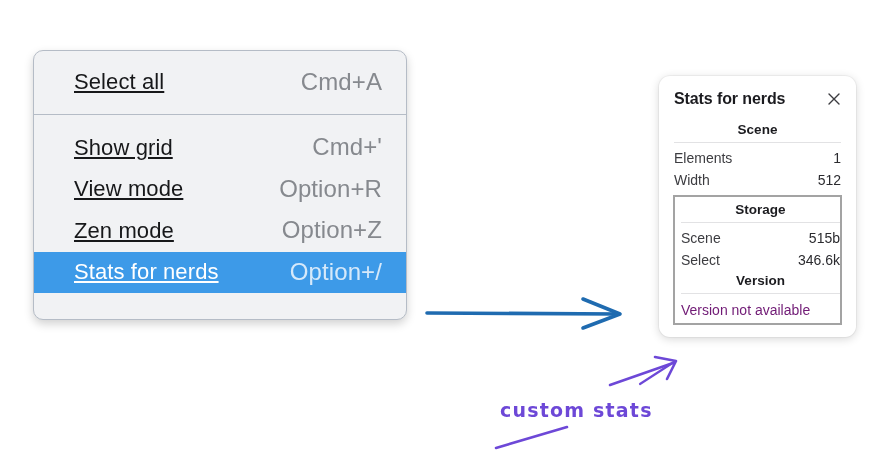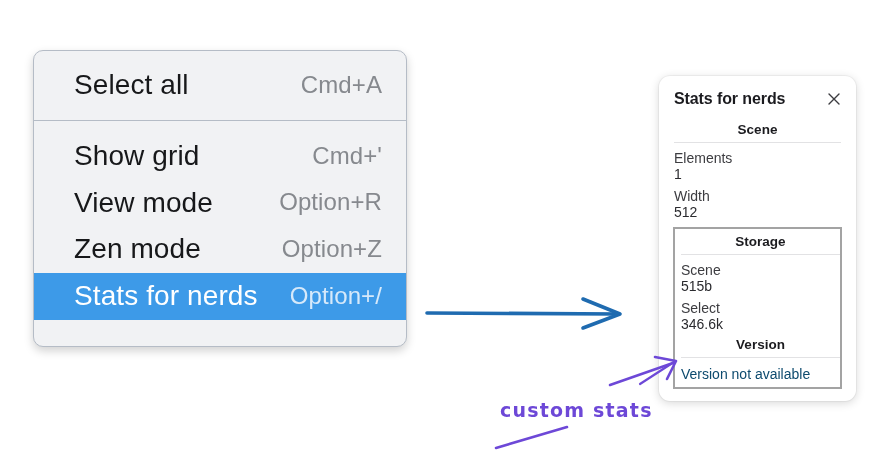--- a/index.html
+++ b/index.html
@@ -45,23 +45,24 @@
   }
   .menu-item {
     display: flex;
     align-items: center;
     justify-content: space-between;
     padding: 4px 24px 5px 40px;
     cursor: default;
     line-height: 1.35;
   }
   .menu-item .mi-label {
-    font-size: 28px;
+    font-size: 22px;
     color: #17181a;
     letter-spacing: 0.1px;
+    text-decoration: underline;
   }
   .menu-item .mi-shortcut {
     font-size: 24px;
     color: #86898e;
     letter-spacing: 0.1px;
   }
   .menu-item.selected {
     background: #3d9ae8;
   }
   .menu-item.selected .mi-label {
@@ -119,28 +120,27 @@
     background: #e2e2e4;
     margin: 0 0 4px 0;
   }
   .sp-row {
     display: flex;
     align-items: baseline;
     justify-content: space-between;
     font-size: 14px;
     color: #3c3c40;
     padding: 3px 0;
-    flex-direction: column;
   }
   .sp-row .sp-val {
     color: #2b2b2f;
   }
   .sp-note {
     font-size: 14px;
-    color: #0c4a6e;
+    color: #701a75;
     padding: 4px 0 1px 0;
   }
 
   
   .sp-highlight {
     border: 2px solid #a3a3a3;
     margin: 4px -1px 0 -1px;
     padding: 3px 0 4px 6px;
   }
 

